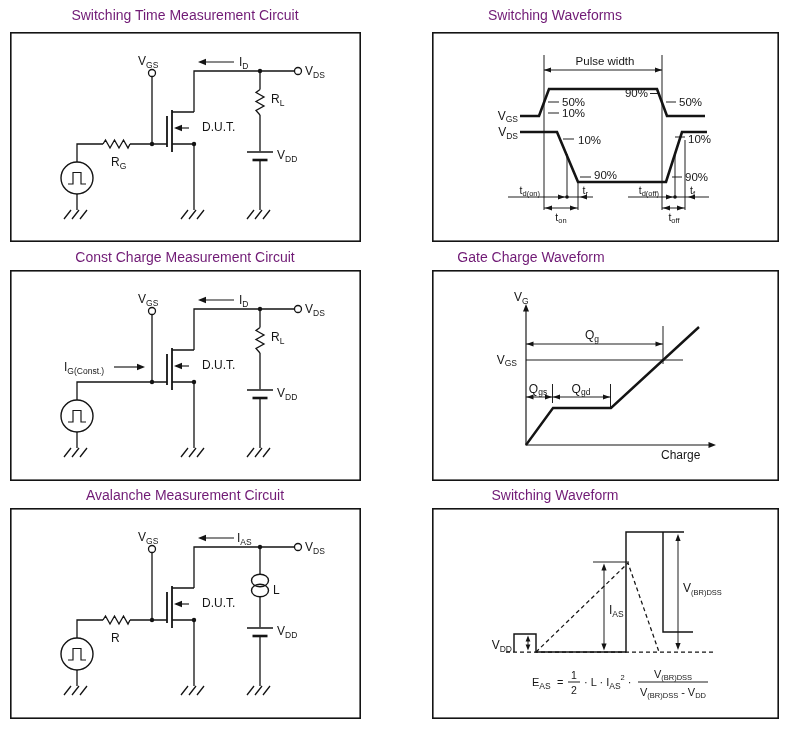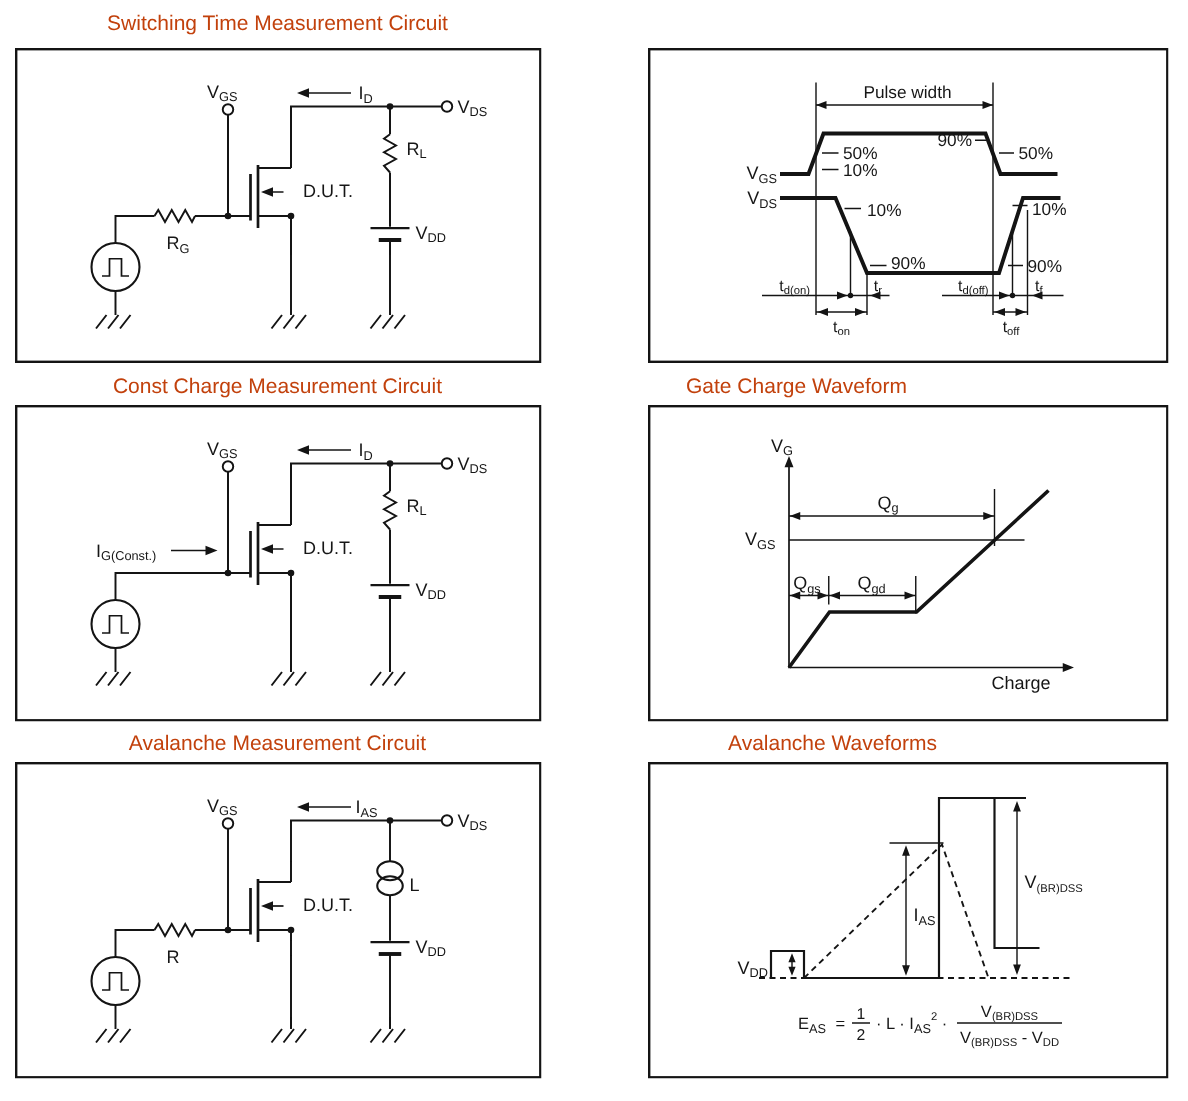--- a/index.html
+++ b/index.html
@@ -1,17 +1,17 @@
 <!DOCTYPE html>
 <html><head>
 <meta charset="utf-8">
 <style>
   html,body{margin:0;padding:0;background:#fff}
   #page{position:relative;width:792px;height:734px;background:#ffffff;font-family:"Liberation Sans",sans-serif;overflow:hidden}
-  .title{position:absolute;font-size:14px;color:#c2410c;text-align:center;white-space:nowrap}
+  .title{position:absolute;font-size:14px;color:#701a75;text-align:center;white-space:nowrap}
   .panel{position:absolute}
   svg text{font-family:"Liberation Sans",sans-serif;fill:#161616}
   .bd{fill:#fff;stroke:#141414;stroke-width:1.6}
   .w{fill:none;stroke:#141414;stroke-width:1.3}
   .w2{fill:none;stroke:#141414;stroke-width:1.15}
   .bar{fill:none;stroke:#141414;stroke-width:1.8}
   .thick{fill:none;stroke:#141414;stroke-width:2.6}
   .crv{fill:none;stroke:#141414;stroke-width:2.4}
   .wv{fill:none;stroke:#141414;stroke-width:1.45}
   .dim{fill:none;stroke:#141414;stroke-width:0.95}
@@ -30,24 +30,25 @@
   .sub7{font-size:7.5px}
   .mid{text-anchor:middle}
   .end{text-anchor:end}
 </style>
 </head>
 <body>
 
 <div id="page">
 
   <div class="title" style="left:10px;top:7px;width:350px">Switching Time Measurement Circuit</div>
+  <div class="title" style="left:430px;top:7px;width:250px">Switching Waveforms</div>
   <div class="title" style="left:10px;top:249px;width:350px">Const Charge Measurement Circuit</div>
   <div class="title" style="left:406px;top:249px;width:250px">Gate Charge Waveform</div>
   <div class="title" style="left:10px;top:487px;width:350px">Avalanche Measurement Circuit</div>
-  <div class="title" style="left:430px;top:487px;width:250px">Avalanche Waveforms</div>
+  <div class="title" style="left:430px;top:487px;width:250px">Switching Waveform</div>
 
   <svg class="panel" style="left:10px;top:32px" width="351" height="210" viewBox="0 0 351 210">
     <rect class="bd" x="0.8" y="0.8" width="349.4" height="208.4"></rect>
     <path class="w" d="M142,44.5 V112 M67,130 V112 H93 M120,112 H157 M184,80 V39 H284.5 M250,39 V57.5 M250,83 V119.2 M250,128.8 V178 M184,112 V178 M67,162 V178"></path>
     <g>
       <path class="bar" d="M157,84 V115 M162,78 V120"></path>
       <path class="w" d="M162,80 H184 M162,112 H184"></path>
       <path class="w2" d="M179,96 H166"></path>
       <path class="ah" d="M164,96 l8,-3.2 l0,6.4 z"></path>
     </g>

